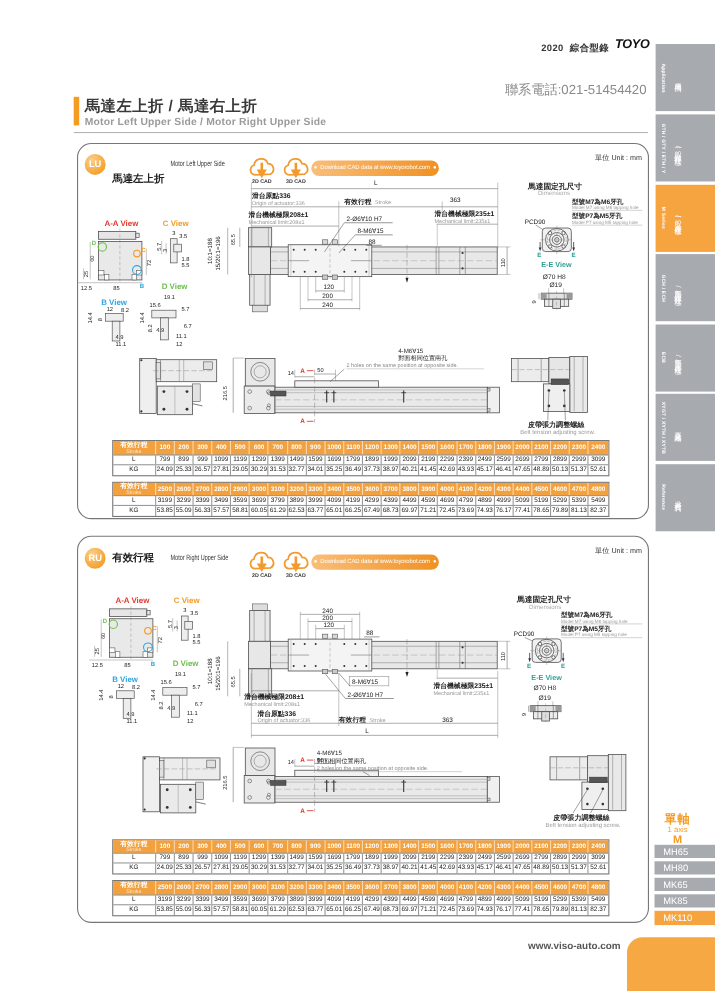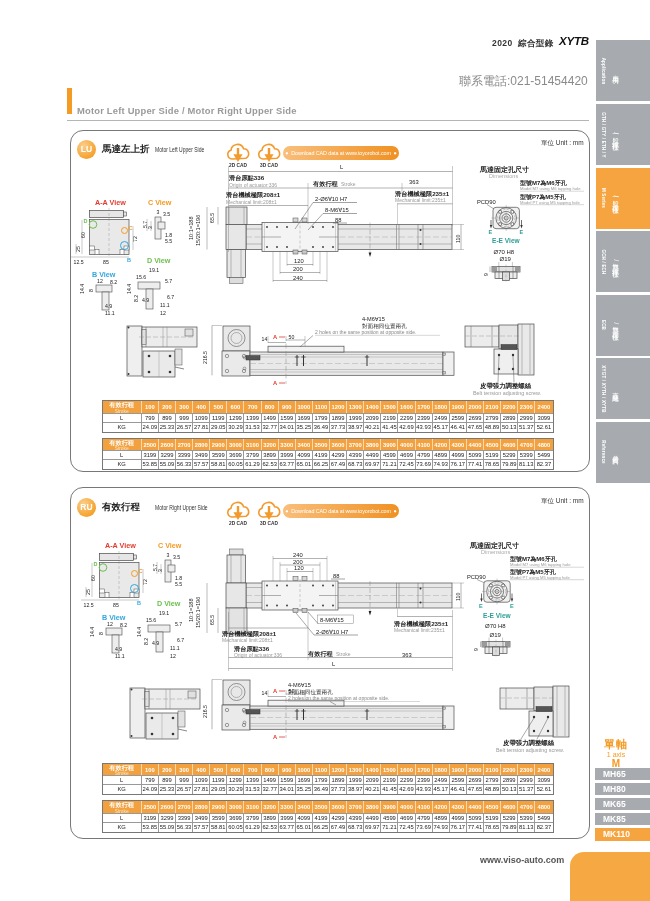--- a/index.html
+++ b/index.html
@@ -15,21 +15,21 @@
 .hrule { position:absolute; left:67px; top:120px; width:522px; height:1px; background:#b5b5b5; }
 
 .stab { position:absolute; left:596px; width:54px; height:61px; background:#A7ABAF; color:#fff; }
 .stab.on { background:#F6A440; }
 .se { position:absolute; left:5px; top:50%; transform:translateY(-50%); writing-mode:vertical-rl; font-size:4.5px; font-weight:bold; letter-spacing:0.2px; white-space:nowrap; }
 .sc { position:absolute; left:14.5px; top:50%; transform:translateY(-50%); writing-mode:vertical-rl; font-size:6.5px; letter-spacing:1px; white-space:nowrap; }
 .mhdr { position:absolute; left:596px; top:737px; width:40px; text-align:center; color:#F59A23; }
 .mhdr .a { font-size:11px; font-weight:bold; letter-spacing:1px; }
 .mhdr .b { font-size:7px; margin-top:-1px; }
 .mhdr .c { font-size:10px; font-weight:bold; margin-top:0px; }
-.mtab { position:absolute; left:595px; width:55px; height:12.4px; background:#A7ABAF; color:#fff; font-size:8.5px; font-weight:bold; padding-left:8px; line-height:12.4px; }
+.mtab { position:absolute; left:595px; width:55px; height:12.4px; background:#A7ABAF; color:#fff; font-size:8.5px; font-weight:normal; padding-left:8px; line-height:12.4px; }
 .mtab.on { background:#F6A440; }
 .obottom { position:absolute; left:570px; top:851.5px; width:80px; height:50px; background:#F6A843; border-radius:14px 0 0 0; }
 .footer { position:absolute; left:480px; top:855px; font-size:9px; font-weight:bold; color:#555; }
 
 .bigbox { position:absolute; left:70px; width:519.5px; border:1px solid #777; border-radius:13px; background:#fff; }
 
 .hcirc { position:absolute; width:19px; height:19px; border-radius:50%; background:radial-gradient(circle at 35% 30%, #FBCE8A, #F5A32F 70%); color:#fff; font-size:8.5px; font-weight:bold; text-align:center; line-height:19px; }
 .htitle { position:absolute; font-size:9.5px; font-weight:bold; color:#222; }
 .hsub { position:absolute; font-size:7px; color:#333; transform:scaleX(0.72); transform-origin:left center; white-space:nowrap; }
 .pill { position:absolute; width:116px; height:14px; background:linear-gradient(90deg,#F9BE7A,#F09123); border-radius:7px; color:#fff; font-size:5.4px; letter-spacing:-0.1px; white-space:nowrap; overflow:hidden; text-align:center; line-height:14px; }
@@ -44,23 +44,24 @@
 .th0b { font-size:4.8px; color:#FCE4C4; text-align:center; margin-top:0; line-height:5px; }
 .th { height:100%; font-size:5.8px; font-weight:bold; color:#fff; text-align:center; line-height:12.8px; border-right:0.5px solid rgba(255,255,255,.6); }
 .th:last-child, .td:last-child { border-right:none; }
 .td0 { height:100%; font-size:5.8px; color:#222; text-align:center; line-height:9px; border-right:0.5px solid #999; }
 .td { height:100%; font-size:5.8px; color:#222; text-align:center; line-height:9px; border-right:0.5px solid #999; }
 svg text { font-family:"Liberation Sans",sans-serif; }
 </style></head>
 <body>
 <div id="page">
   <div class="catno">2020&nbsp; 綜合型錄</div>
-  <div class="toyo">XYTB</div>
+  <div class="toyo">TOYO</div>
   <div class="phone">聯系電話:021-51454420</div>
   <div class="tbar"></div>
+  <div class="title1">馬達左上折 / 馬達右上折</div>
   <div class="title2">Motor Left Upper Side / Motor Right Upper Side</div>
   <div class="hrule"></div>
   <div class="stab" style="top:40.4px">
       <span class="se">Application</span>
       <span class="sc">應用例</span>
     </div>
     <div class="stab" style="top:104.0px">
       <span class="se">GTH / GTY / ETH / Y</span>
       <span class="sc">一般/螺桿仕樣</span>
     </div>
@@ -93,21 +94,21 @@
     <div class="mtab" style="top:782.9px">MH80</div>
     <div class="mtab" style="top:798.0px">MK65</div>
     <div class="mtab" style="top:813.1px">MK85</div>
     <div class="mtab on" style="top:828.2px">MK110</div>
   <div class="obottom"></div>
   <div class="footer">www.viso-auto.com</div>
   <div class="bigbox" style="top:130px;height:342px"></div>
   <div class="bigbox" style="top:487px;height:352px"></div>
 
 <div class="hcirc" style="left:77px;top:140px">LU</div>
-<div class="htitle" style="left:102px;top:143px">馬達左上折</div>
+<div class="htitle" style="left:102px;top:156px">馬達左上折</div>
 <div class="hsub" style="left:155px;top:146px">Motor Left Upper Side</div>
 <svg class="abs" style="left:224px;top:141px" width="62" height="26" viewBox="0 0 62 26">
  <g fill="none" stroke="#F39A2E" stroke-width="1.6">
   <path d="M8 18 a4.5 4.5 0 0 1 -1 -8.8 a6.5 6.5 0 0 1 12.6 -1.4 a5 5 0 0 1 2.4 9.4 z"></path>
   <path d="M39 18 a4.5 4.5 0 0 1 -1 -8.8 a6.5 6.5 0 0 1 12.6 -1.4 a5 5 0 0 1 2.4 9.4 z"></path>
  </g>
  <g stroke="#F39A2E" stroke-width="1.6" fill="#F39A2E">
   <line x1="14" y1="7" x2="14" y2="15" stroke-width="2.4"></line>
         <path d="M10.8 14 L14 19.5 L17.2 14 z"></path>
   <line x1="45" y1="7" x2="45" y2="15" stroke-width="2.4"></line>

